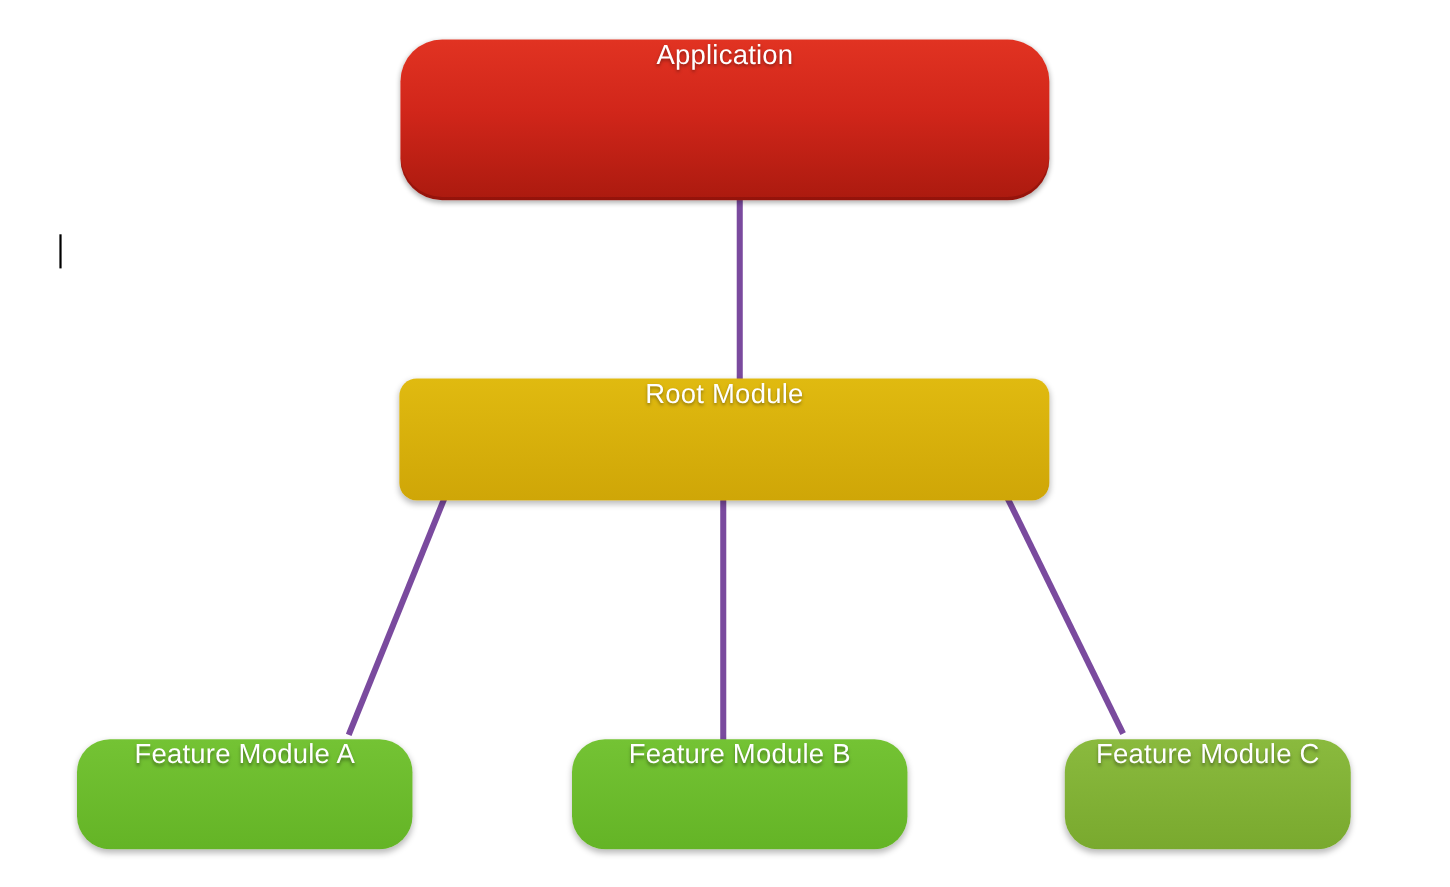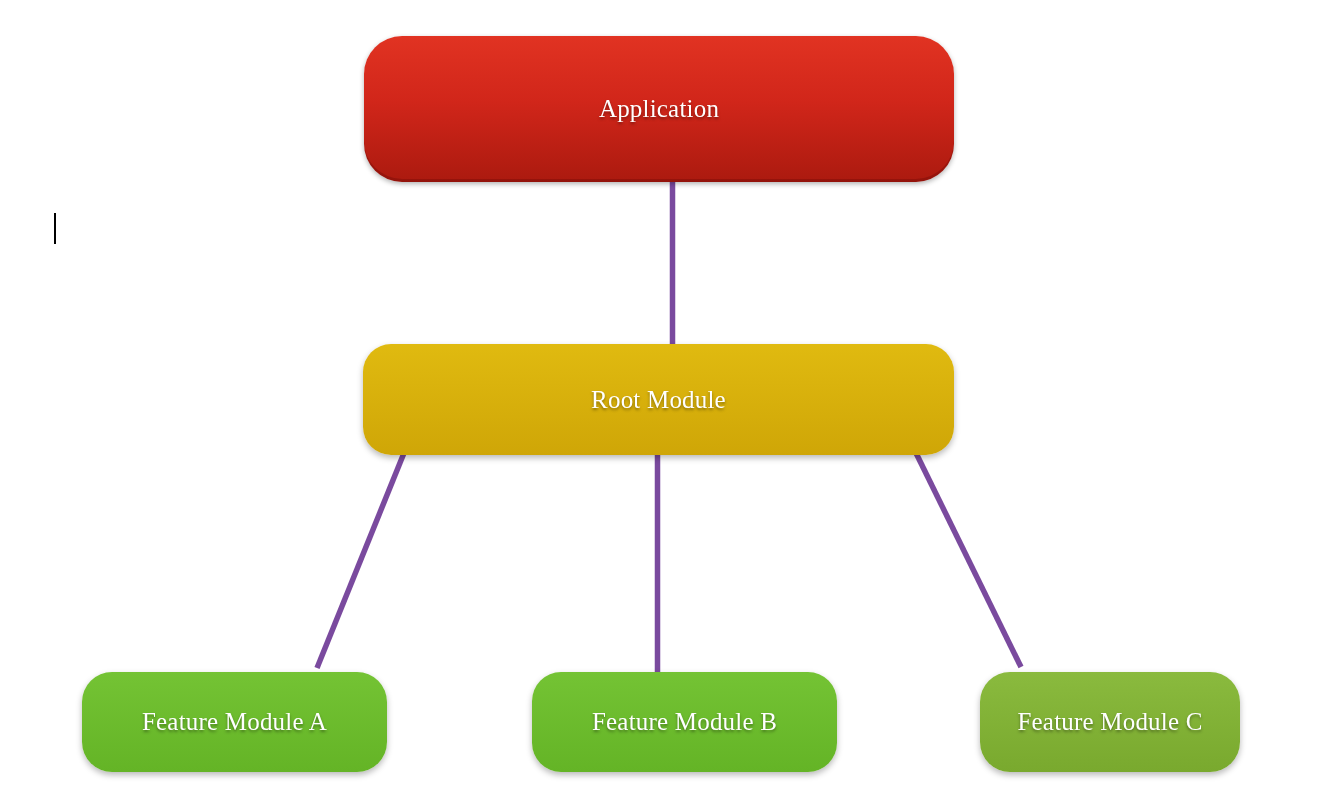--- a/index.html
+++ b/index.html
@@ -24,65 +24,62 @@
     z-index: 1;
   }
   .edges-layer line {
     stroke: var(--edge-purple, #7a4a9e);
     stroke-width: 5.5;
   }
   .node {
     position: absolute;
     z-index: 2;
     display: flex;
-    align-items: center;
     justify-content: center;
     color: #ffffff;
     font-size: 25px;
     letter-spacing: 0.2px;
     text-shadow: 0 2px 3px rgba(0, 0, 0, 0.38);
     box-shadow: 0 3px 6px rgba(0, 0, 0, 0.28);
     cursor: default;
     user-select: none;
-    font-family: Liberation Serif, serif;
   }
   .node-application {
     left: 364px;
     top: 36px;
     width: 590px;
     height: 146px;
     border-radius: 38px;
     background: linear-gradient(180deg,
       var(--app-top, #e13322) 0%,
       var(--app-mid, #d1261a) 45%,
       var(--app-bottom, #ab1a0f) 100%);
     box-shadow: 0 2px 5px rgba(0, 0, 0, 0.3), inset 0 -3px 0 rgba(80, 0, 0, 0.25);
   }
   .node-root {
     left: 363px;
     top: 344px;
     width: 591px;
     height: 111px;
-    border-radius: 28px;
+    border-radius: 16px;
     background: linear-gradient(180deg,
       var(--root-top, #e0ba10) 0%,
       var(--root-bottom, #cfa607) 100%);
   }
   .node-feature {
     top: 672px;
     width: 305px;
     height: 100px;
     border-radius: 30px;
     background: linear-gradient(180deg,
       var(--feature-top, #74c334) 0%,
       var(--feature-bottom, #64b426) 100%);
-    margin-left: 12px;
   }
   .node-feature-a { left: 70px; }
-  .node-feature-b { left: 520px; border-radius: 29px; }
+  .node-feature-b { left: 520px; }
   .node-feature-c {
     left: 968px;
     width: 260px;
     background: linear-gradient(180deg,
       var(--feature-c-top, #8aba3e) 0%,
       var(--feature-c-bottom, #79a92e) 100%);
   }
   .text-cursor {
     position: absolute;
     left: 54px;

